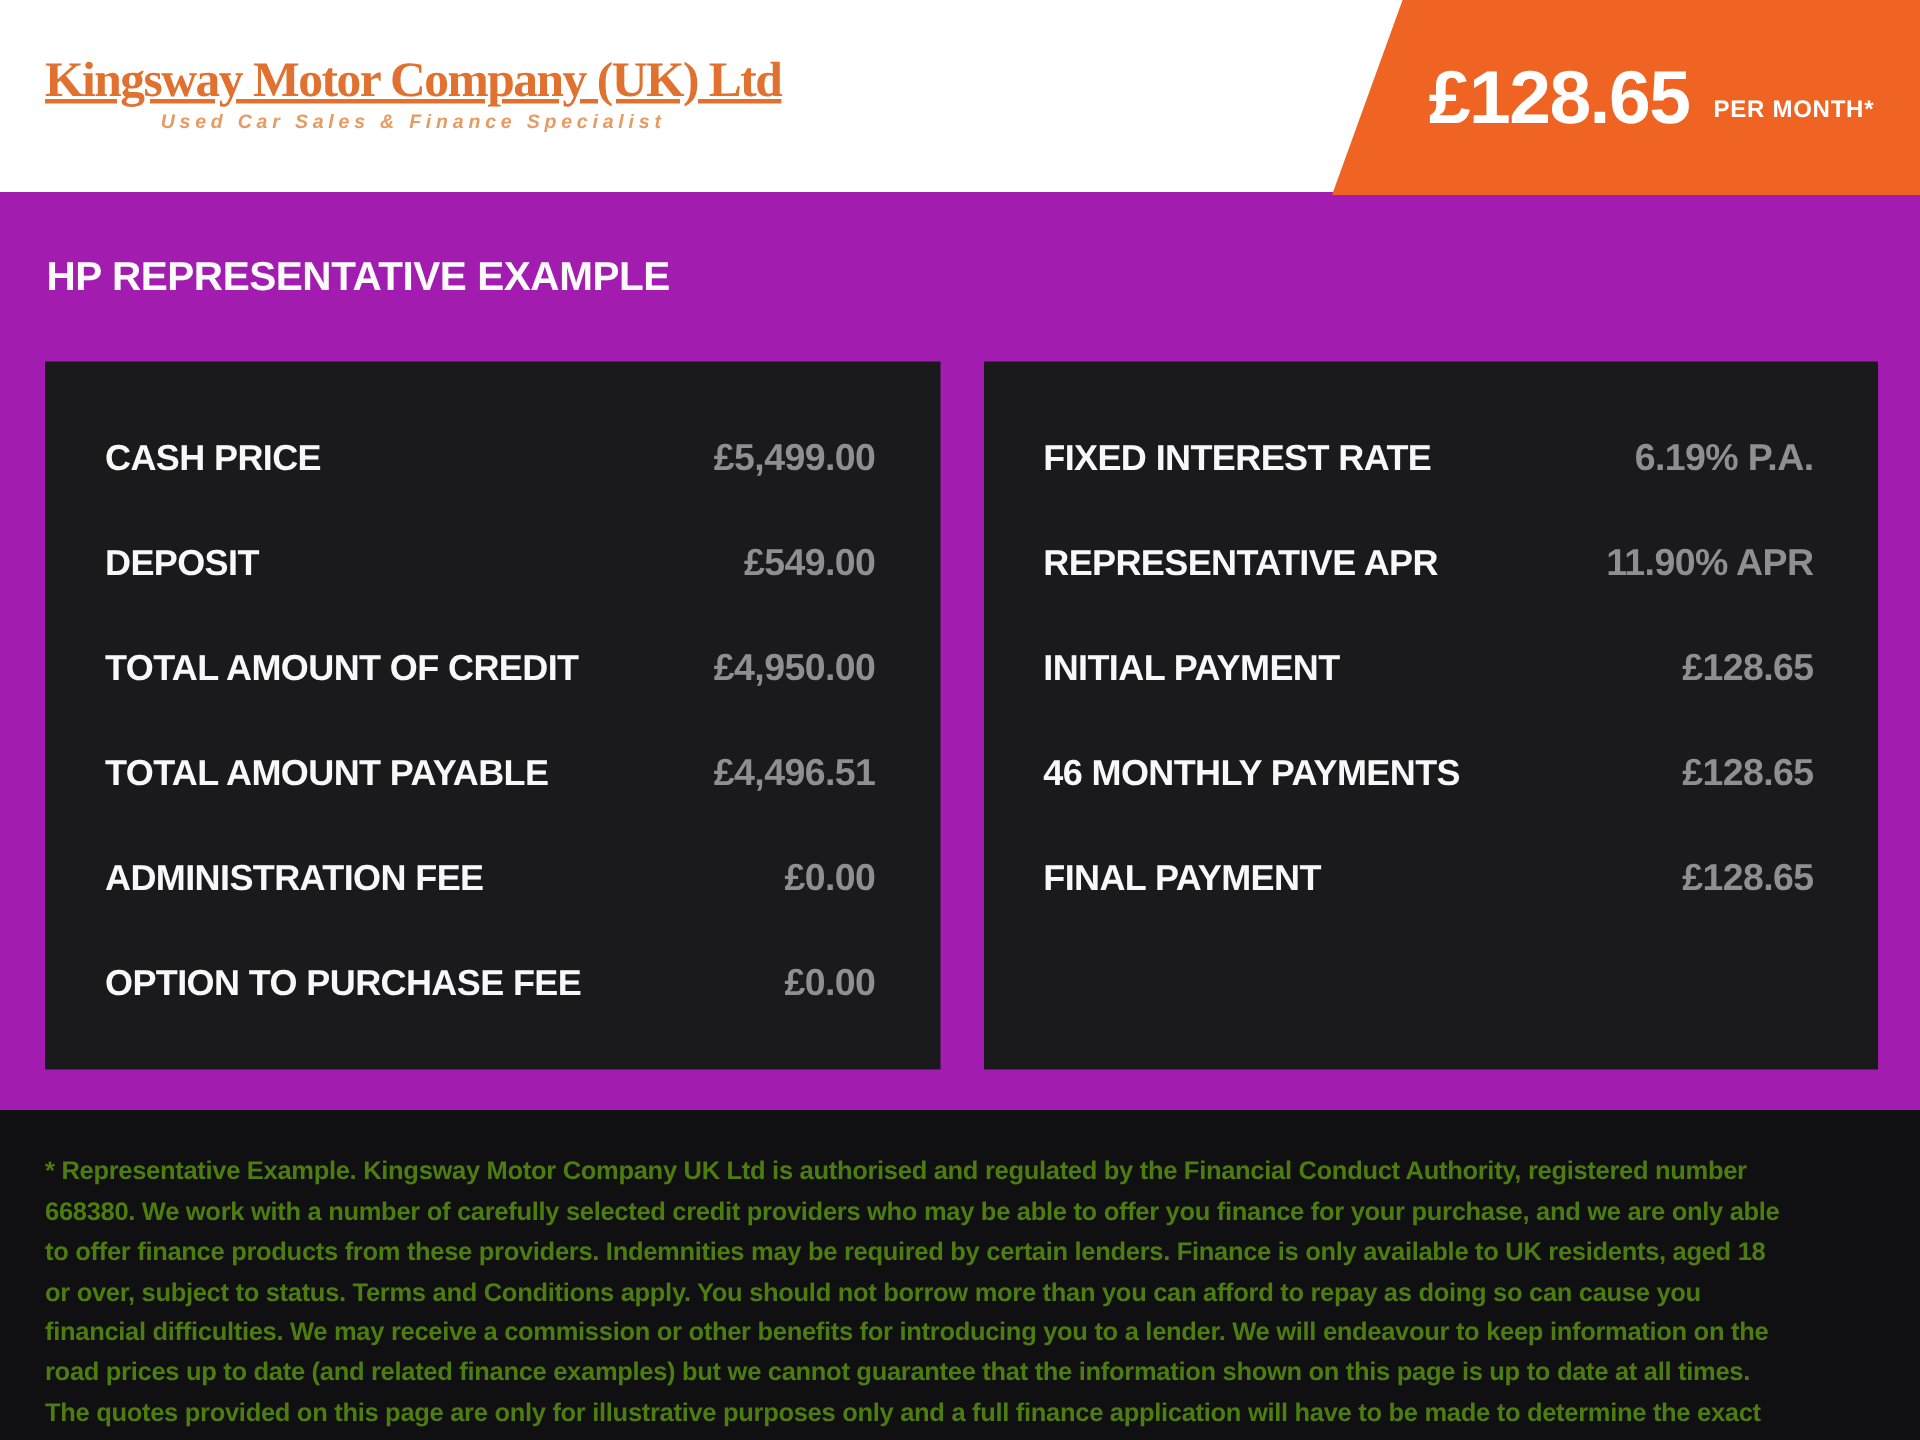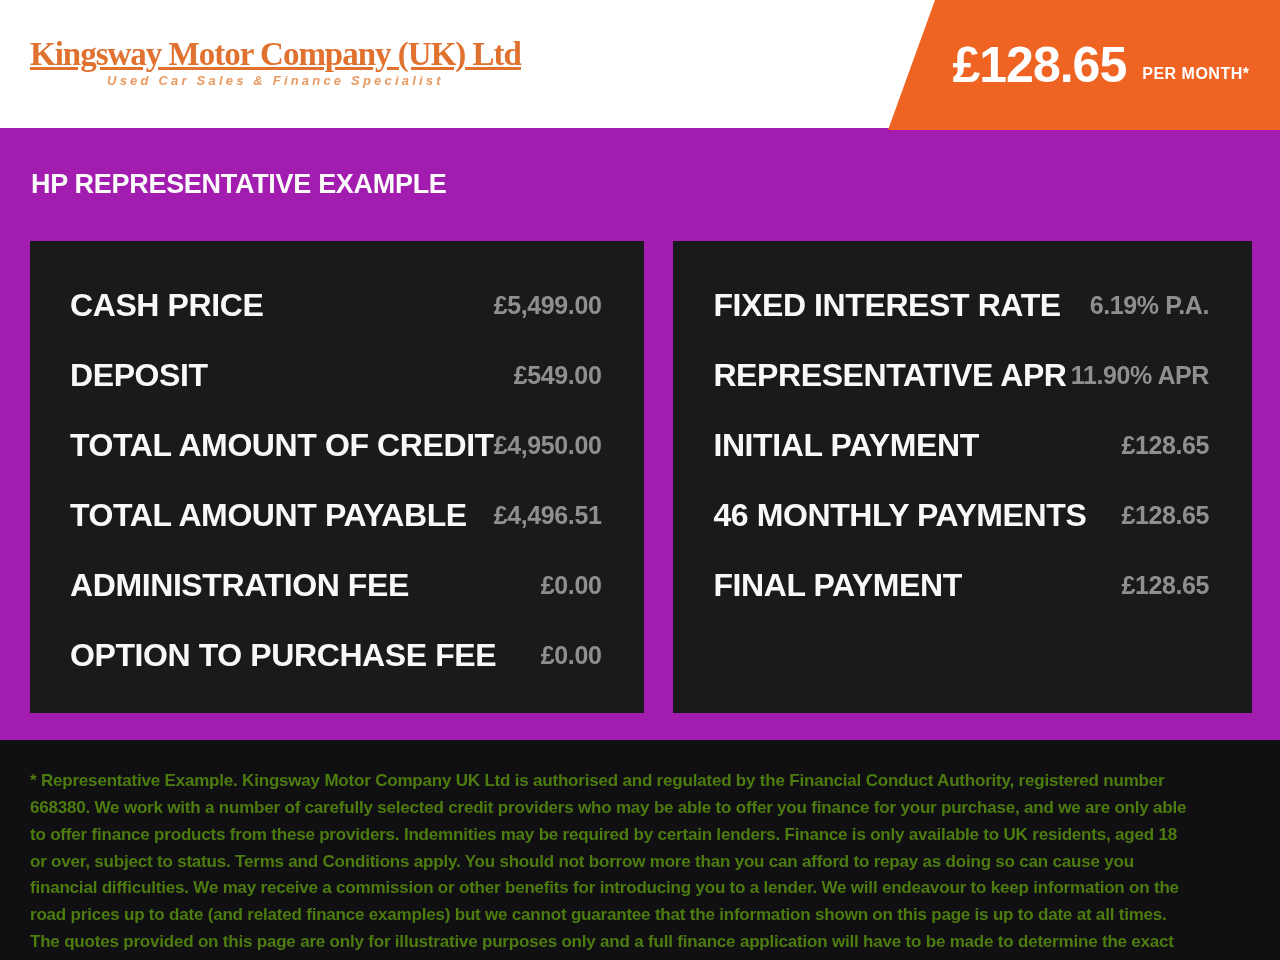--- a/index.html
+++ b/index.html
@@ -96,21 +96,21 @@
     background: #1a1a1c;
     padding: 30px 43px 0 40px;
   }
   .finance-row {
     height: 70px;
     display: flex;
     align-items: center;
     justify-content: space-between;
   }
   .row-label {
-    font-size: 32px;
+    font-size: 24px;
     font-weight: bold;
     letter-spacing: -0.4px;
     color: #f8f8f8;
     white-space: nowrap;
   }
   .row-value {
     font-size: 25px;
     font-weight: bold;
     letter-spacing: -0.4px;
     color: #8f8f91;

